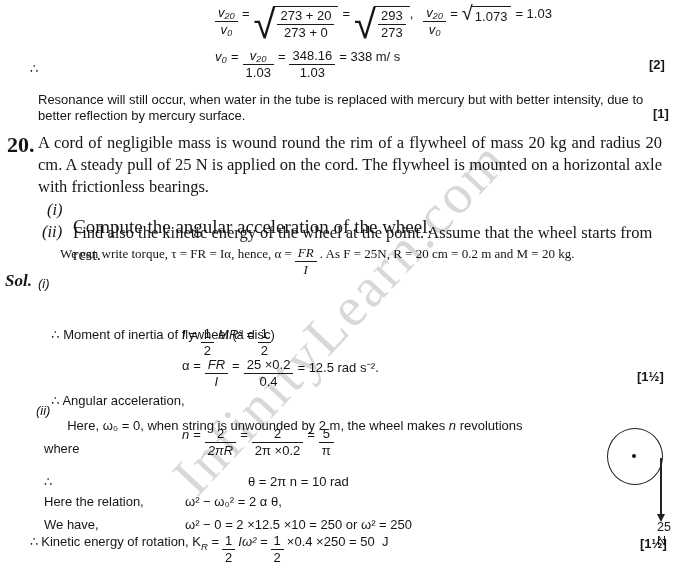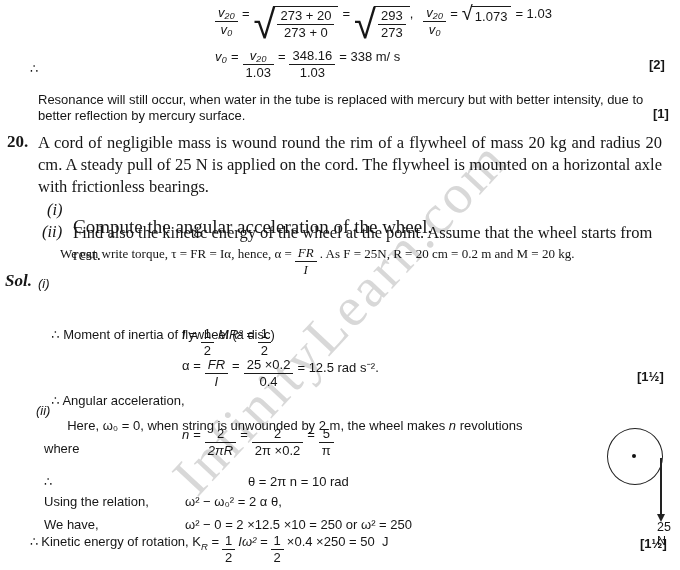--- a/index.html
+++ b/index.html
@@ -16,21 +16,21 @@
   .frac .n{display:block;border-bottom:1.2px solid #1a1a1a;padding:0 3px 1px;}
   .frac .d{display:block;padding:1px 3px 0;}
   .rad{display:inline-flex;align-items:flex-start;}
   .rsign{font-style:normal;margin-right:-2px;}
   .rad-lg .rsign{font-size:40px;line-height:36px;}
   .rad-sm .rsign{font-size:20px;line-height:15px;}
   .rbody{border-top:1.4px solid #1a1a1a;padding:2px 4px 0;}
   .it{font-style:italic;}
   .mark{font-weight:bold;font-size:13px;font-family:"Liberation Sans",sans-serif;}
   .qtext{font-size:16.5px;line-height:22px;text-align:justify;}
-  .qnum{font-size:17px;font-weight:bold;text-align:right;}
+  .qnum{font-size:22px;font-weight:bold;text-align:right;}
   .sol-label{font-size:17px;font-weight:bold;font-style:italic;}
   .wm{
     left:30px;top:285px;width:620px;text-align:center;
     font-family:"Liberation Serif",serif;font-size:56px;letter-spacing:3px;
     color:#b9b9b9;opacity:0.55;transform:rotate(-47deg);transform-origin:center;
     pointer-events:none;z-index:0;white-space:nowrap;
   }
   .z{z-index:1;}
   .wheel{left:607px;top:428px;width:54px;height:55px;border:1.6px solid #222;border-radius:50%;}
   .hub{left:632px;top:454px;width:4px;height:4px;background:#111;border-radius:50%;}
@@ -119,21 +119,21 @@
   <span class="frac"><span class="n">2</span><span class="d it">2πR</span></span>
   <span>=</span>
   <span class="frac"><span class="n">2</span><span class="d">2π ×0.2</span></span>
   <span>=</span>
   <span class="frac"><span class="n">5</span><span class="d">π</span></span>
 </div>
 
 <span class="abs z sans" style="left:44px;top:474px;">∴</span>
 <span class="abs z sans" style="left:248px;top:474px;">θ = 2π n = 10 rad</span>
 
-<span class="abs z sans" style="left:44px;top:494px;">Using the relation,</span>
+<span class="abs z sans" style="left:44px;top:494px;">Here the relation,</span>
 <span class="abs z sans" style="left:185px;top:494px;">ω² − ω₀² = 2 α θ,</span>
 
 <span class="abs z sans" style="left:44px;top:517px;">We have,</span>
 <span class="abs z sans" style="left:185px;top:517px;">ω² − 0 = 2 ×12.5 ×10 = 250 or ω² = 250</span>
 
 <div class="abs z fline sans" style="left:30px;top:534px;height:36px;gap:3px;">
   <span>∴</span>
   <span class="pre"><span>Kinetic energy of rotation, K</span><sub class="it">R</sub><span> =</span></span>
   <span class="frac"><span class="n">1</span><span class="d">2</span></span>
   <span class="it">Iω² =</span>

